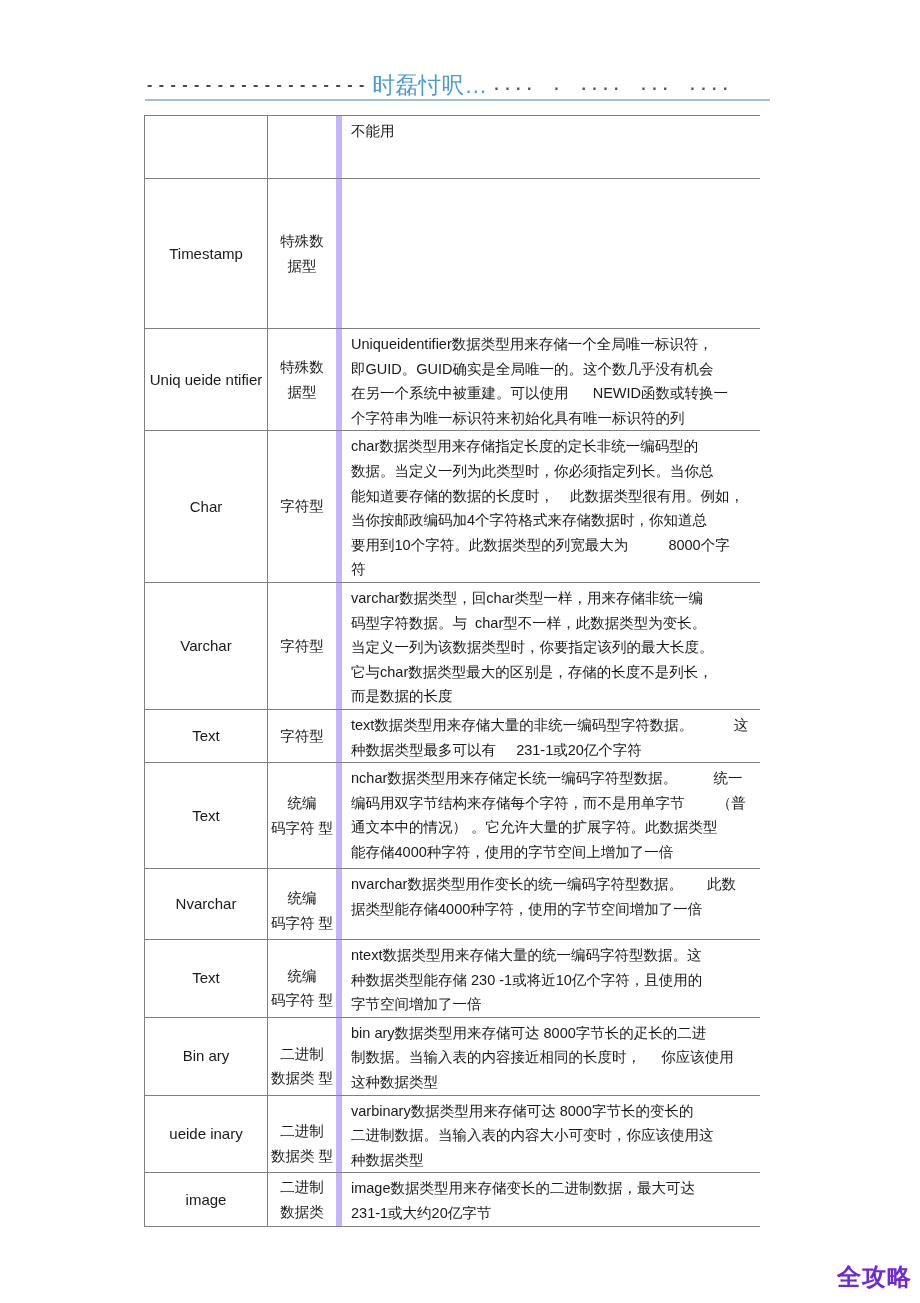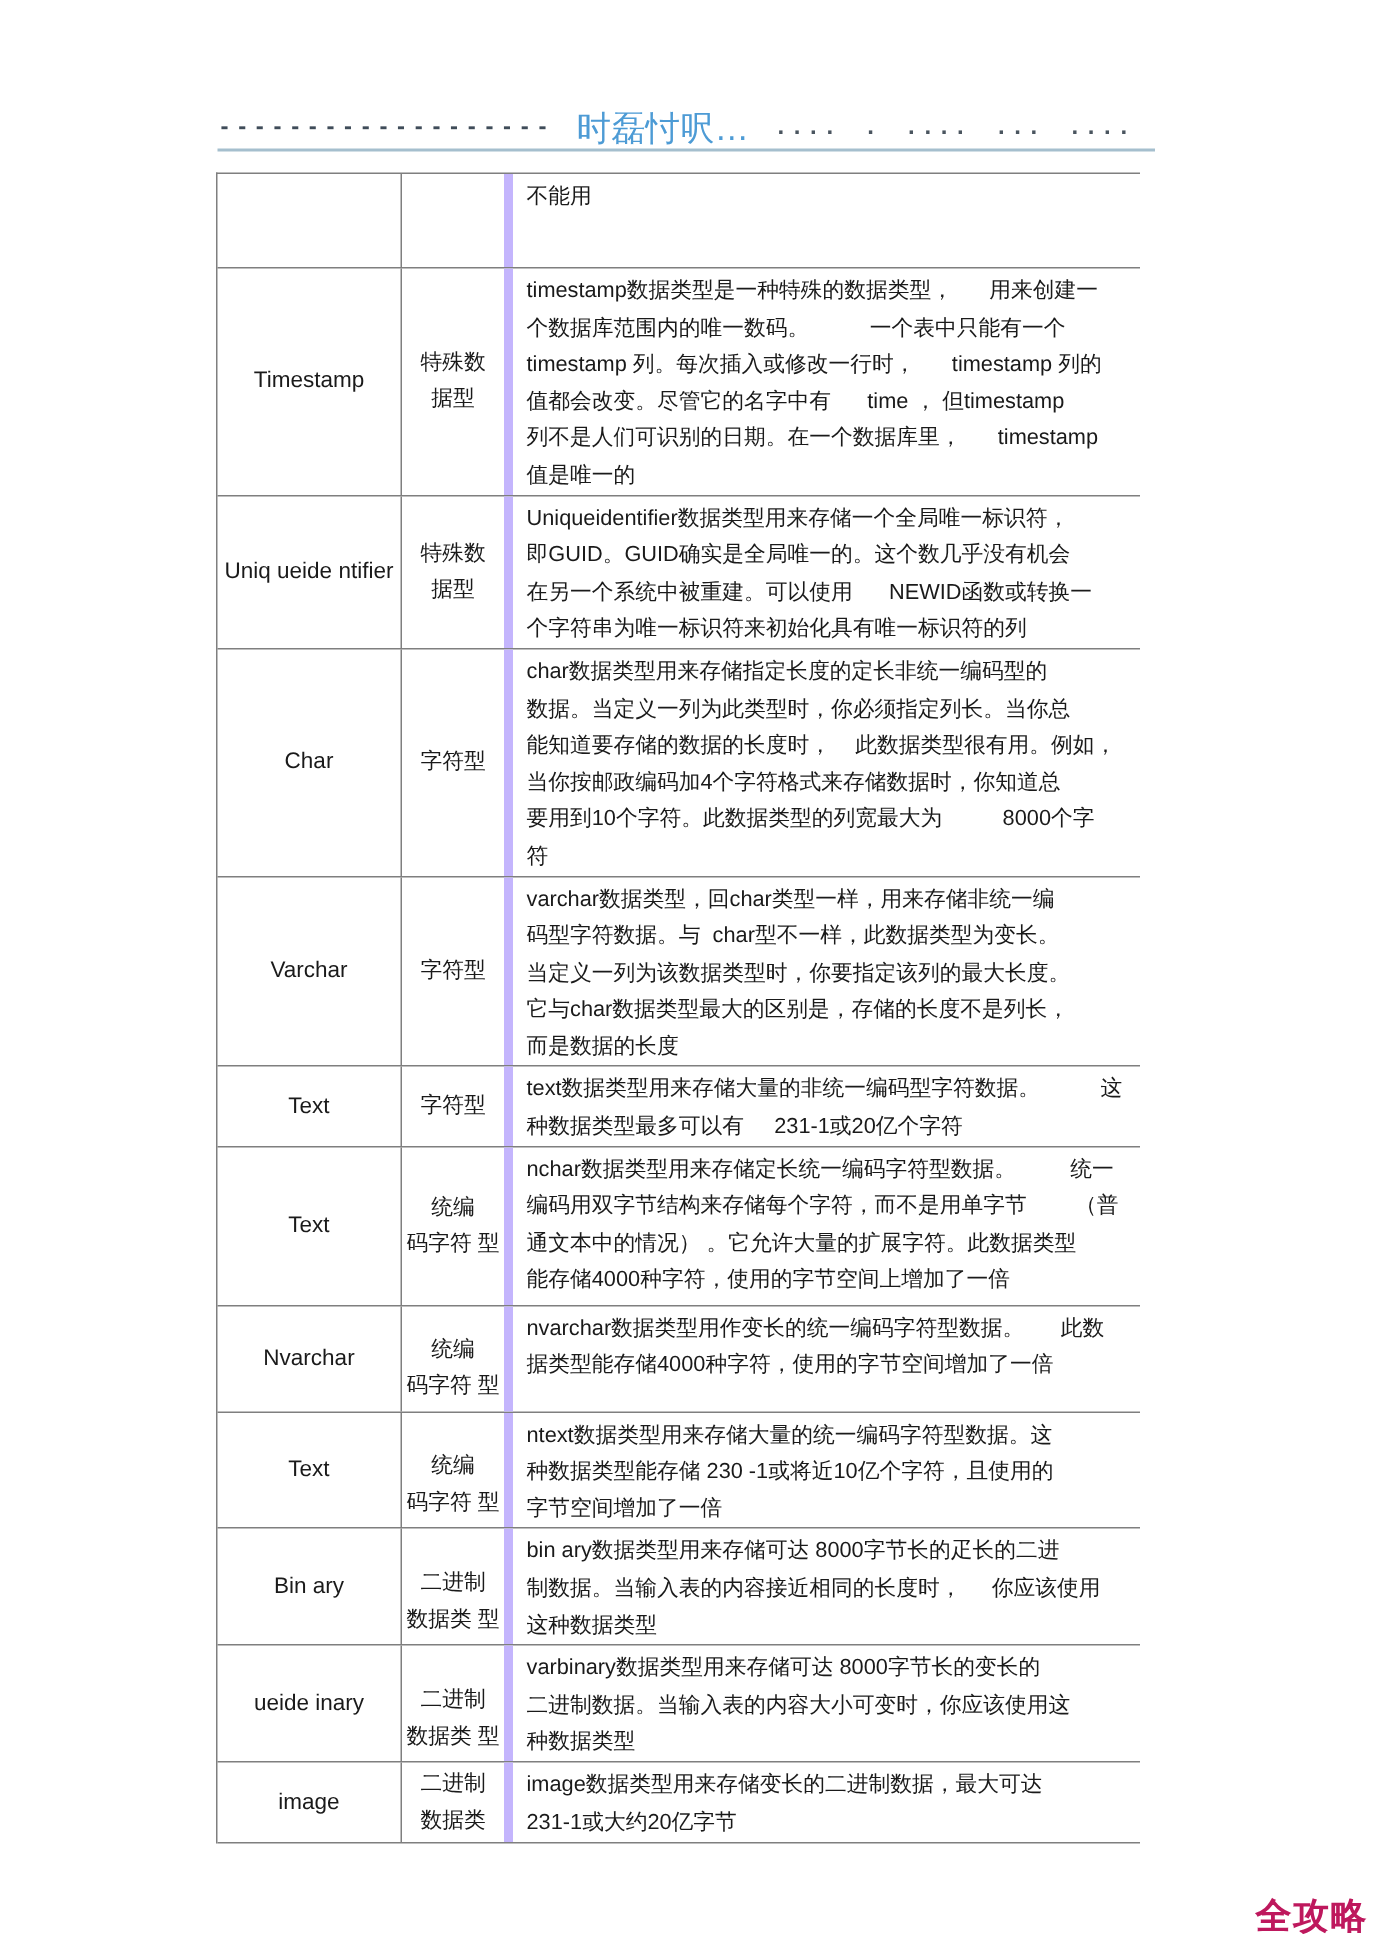--- a/index.html
+++ b/index.html
@@ -6,21 +6,21 @@
   .page{
     position:relative;width:920px;height:1303px;background:#ffffff;overflow:hidden;
     font-family:"Liberation Sans","DejaVu Sans",sans-serif;color:#1a1a1a;
   }
   
   .header{
     position:absolute;top:70px;left:147px;width:626px;height:30px;
     display:flex;align-items:center;white-space:pre;overflow:hidden;
   }
   .dashes{font-size:16px;font-weight:bold;color:#3f4c59;letter-spacing:1px;flex:0 0 auto;}
-  .htitle{font-size:23px;color:#4d9bd5;margin:0 19px;flex:0 0 auto;}
+  .htitle{font-size:23px;color:#4d9bd5;margin:0 7px;flex:0 0 auto;}
   .dots{font-size:16px;font-weight:bold;color:#4a555f;letter-spacing:1px;flex:0 0 auto;}
   .hrule{position:absolute;top:99px;left:145px;width:625px;height:2px;background:#a5bfce;}
   
   .dtable{
     position:absolute;left:144px;top:115px;width:615px;
     border-top:1px solid #7f7f7f;border-left:1px solid #7f7f7f;
     box-sizing:content-box;
   }
   .trow{display:flex;box-sizing:border-box;border-bottom:1px solid #7f7f7f;}
   .c1{
@@ -34,21 +34,21 @@
     font-size:14.5px;line-height:24.5px;white-space:pre-line;box-sizing:border-box;padding:2px 1px;
   }
   .cat-bottom .c2{align-items:flex-end;padding-bottom:4px;}
   .c3{
     flex:1 1 auto;min-width:0;font-size:14.5px;line-height:24.6px;
     white-space:pre-wrap;word-break:break-word;box-sizing:border-box;
     padding:3px 6px 0 9px;
   }
   .watermark{
     position:absolute;top:1261px;right:8px;
-    font-size:24px;font-weight:bold;color:#be185d;letter-spacing:1px;
+    font-size:24px;font-weight:bold;color:#6d28d9;letter-spacing:1px;
   }
 </style>
 </head>
 <body>
 
 <div class="page">
 
   <div class="header">
     <span class="dashes">- - - - - - - - - - - - - - - - - - -</span>
     <span class="htitle">时磊忖呎…</span>
@@ -60,26 +60,20 @@
   <div class="dtable" id="dtable">
       <div class="trow" style="min-height: 63px;">
         <div class="c1"></div>
         <div class="c2"></div>
         <div class="c3">不能用</div>
       </div>
       <div class="trow" style="min-height: 150px;">
         <div class="c1">Timestamp</div>
         <div class="c2">特殊数
 据型</div>
-        <div class="c3">timestamp数据类型是一种特殊的数据类型，      用来创建一
-个数据库范围内的唯一数码。          一个表中只能有一个
-timestamp 列。每次插入或修改一行时，      timestamp 列的
-值都会改变。尽管它的名字中有      time ， 但timestamp
-列不是人们可识别的日期。在一个数据库里，      timestamp
-值是唯一的</div>
       </div>
       <div class="trow" style="min-height: 102px;">
         <div class="c1">Uniq ueide ntifier</div>
         <div class="c2">特殊数
 据型</div>
         <div class="c3">Uniqueidentifier数据类型用来存储一个全局唯一标识符，
 即GUID。GUID确实是全局唯一的。这个数几乎没有机会
 在另一个系统中被重建。可以使用      NEWID函数或转换一
 个字符串为唯一标识符来初始化具有唯一标识符的列</div>
       </div>

